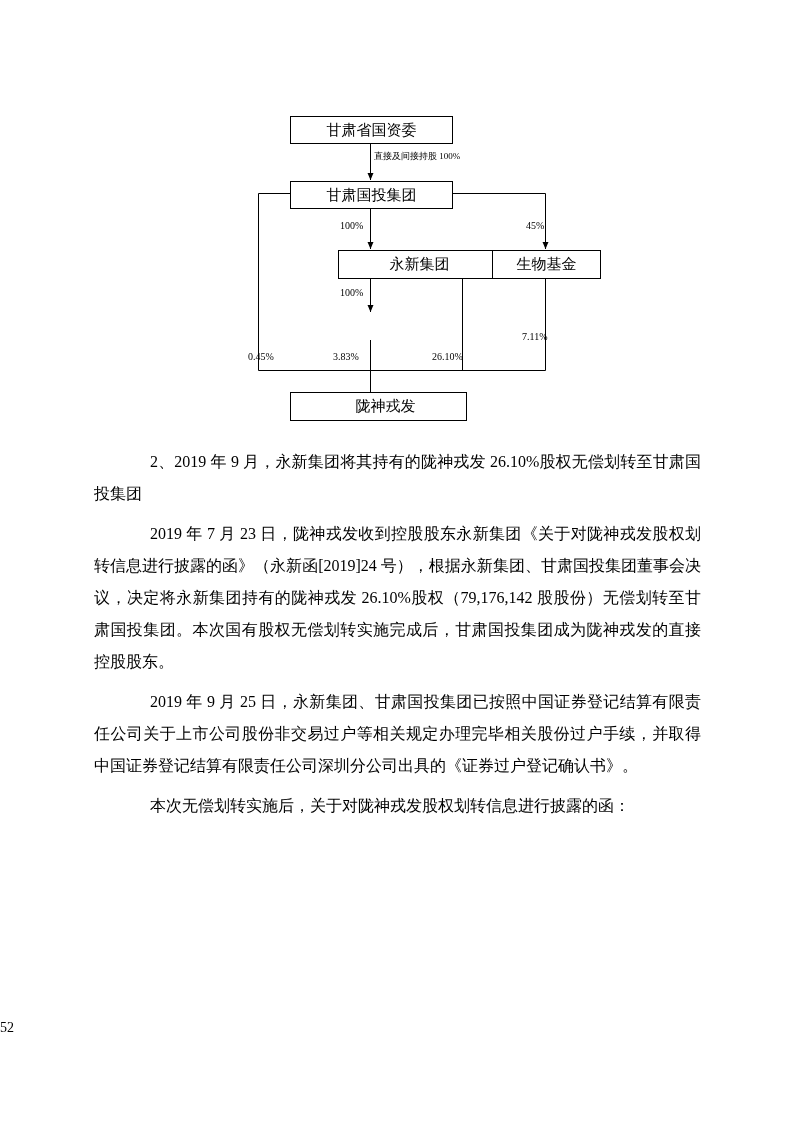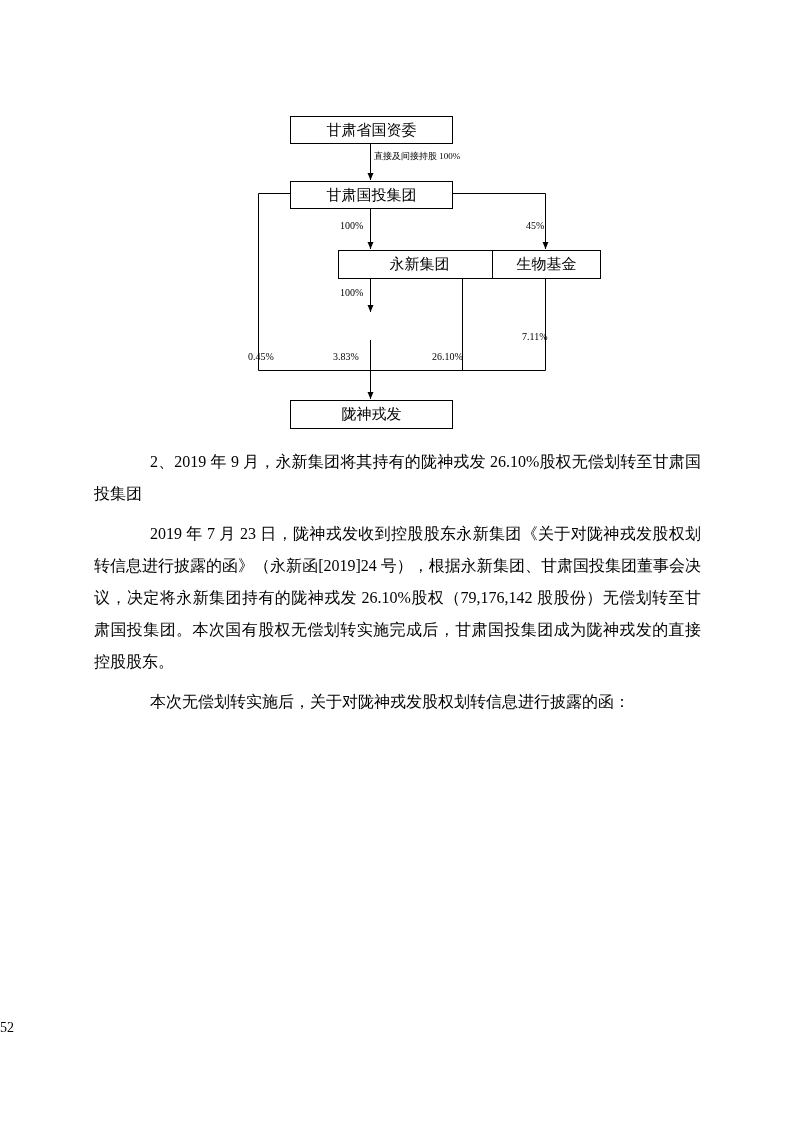--- a/index.html
+++ b/index.html
@@ -56,21 +56,21 @@
 
     <div class="node" style="left:290px; top:181px; width:161px; height:26px;">甘肃国投集团</div>
 
     <div class="node" style="left:290px; top:116px; width:161px; height:26px;">甘肃省国资委</div>
 
     <div class="node" style="left:290px; top:250px; width:161px; height:27px;margin-left:48px;">永新集团</div>
 
     <div class="node" style="left:492px; top:250px; width:107px; height:27px;">生物基金</div>
 
 
-    <div class="node" style="left:290px; top:400px; width:161px; height:27px;">陇神戎发</div>
+    <div class="node" style="left:290px; top:392px; width:161px; height:27px;padding-left:14px;">陇神戎发</div>
 
     <div class="edge-label small" style="left:374px; top:150px;">直接及间接持股 100%</div>
 
     <div class="edge-label" style="left:340px; top:220px;">100%</div>
 
     <div class="edge-label" style="left:526px; top:220px;">45%</div>
 
     <div class="edge-label" style="left:340px; top:287px;">100%</div>
 
     <div class="edge-label" style="left:228px; top:351px;margin-left:20px;">0.45%</div>
@@ -79,18 +79,19 @@
 
     <div class="edge-label" style="left:432px; top:351px;">26.10%</div>
 
     <div class="edge-label" style="left:522px; top:331px;">7.11%</div>
 
   </div>
 
   <div class="content">
     <p>2、2019 年 9 月，永新集团将其持有的陇神戎发 26.10%股权无偿划转至甘肃国投集团</p>
     <p>2019 年 7 月 23 日，陇神戎发收到控股股东永新集团《关于对陇神戎发股权划转信息进行披露的函》（永新函[2019]24 号），根据永新集团、甘肃国投集团董事会决议，决定将永新集团持有的陇神戎发 26.10%股权（79,176,142 股股份）无偿划转至甘肃国投集团。本次国有股权无偿划转实施完成后，甘肃国投集团成为陇神戎发的直接控股股东。</p>
+    <p>2019 年 9 月 25 日，永新集团、甘肃国投集团已按照中国证券登记结算有限责任公司关于上市公司股份非交易过户等相关规定办理完毕相关股份过户手续，并取得中国证券登记结算有限责任公司深圳分公司出具的《证券过户登记确认书》。</p>
     <p>本次无偿划转实施后，关于对陇神戎发股权划转信息进行披露的函：</p>
   </div>
 
   <div class="page-number">52</div>
 
 </div>
 
 </body></html>

